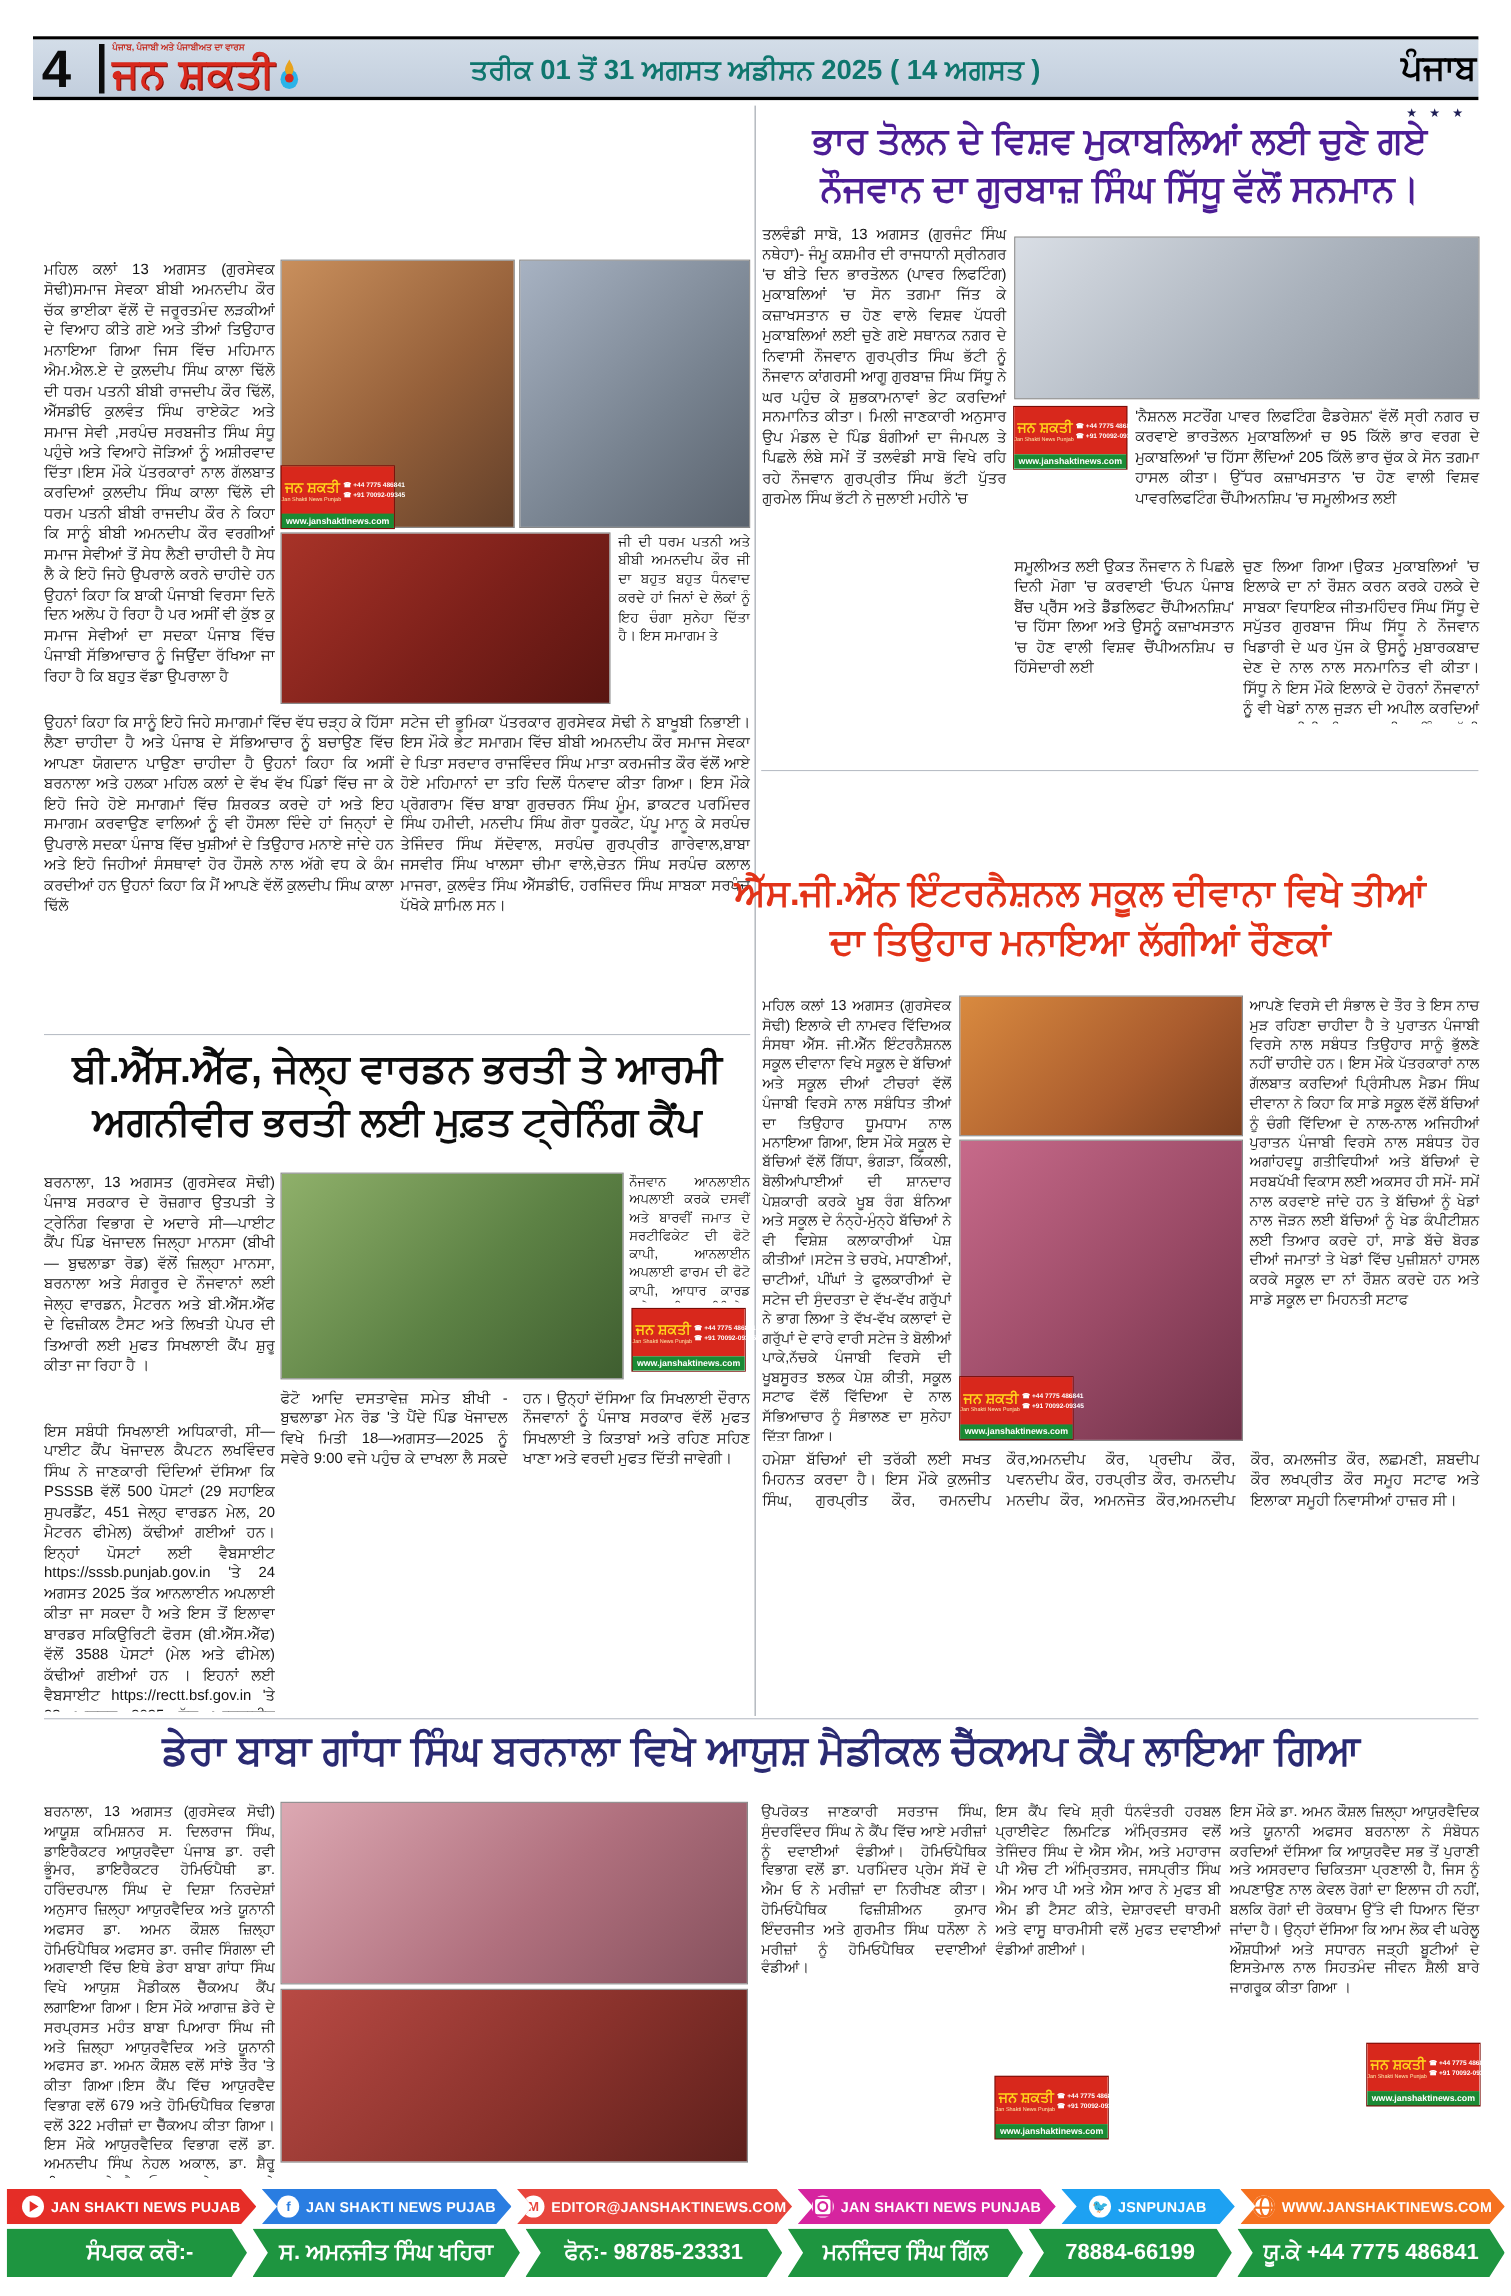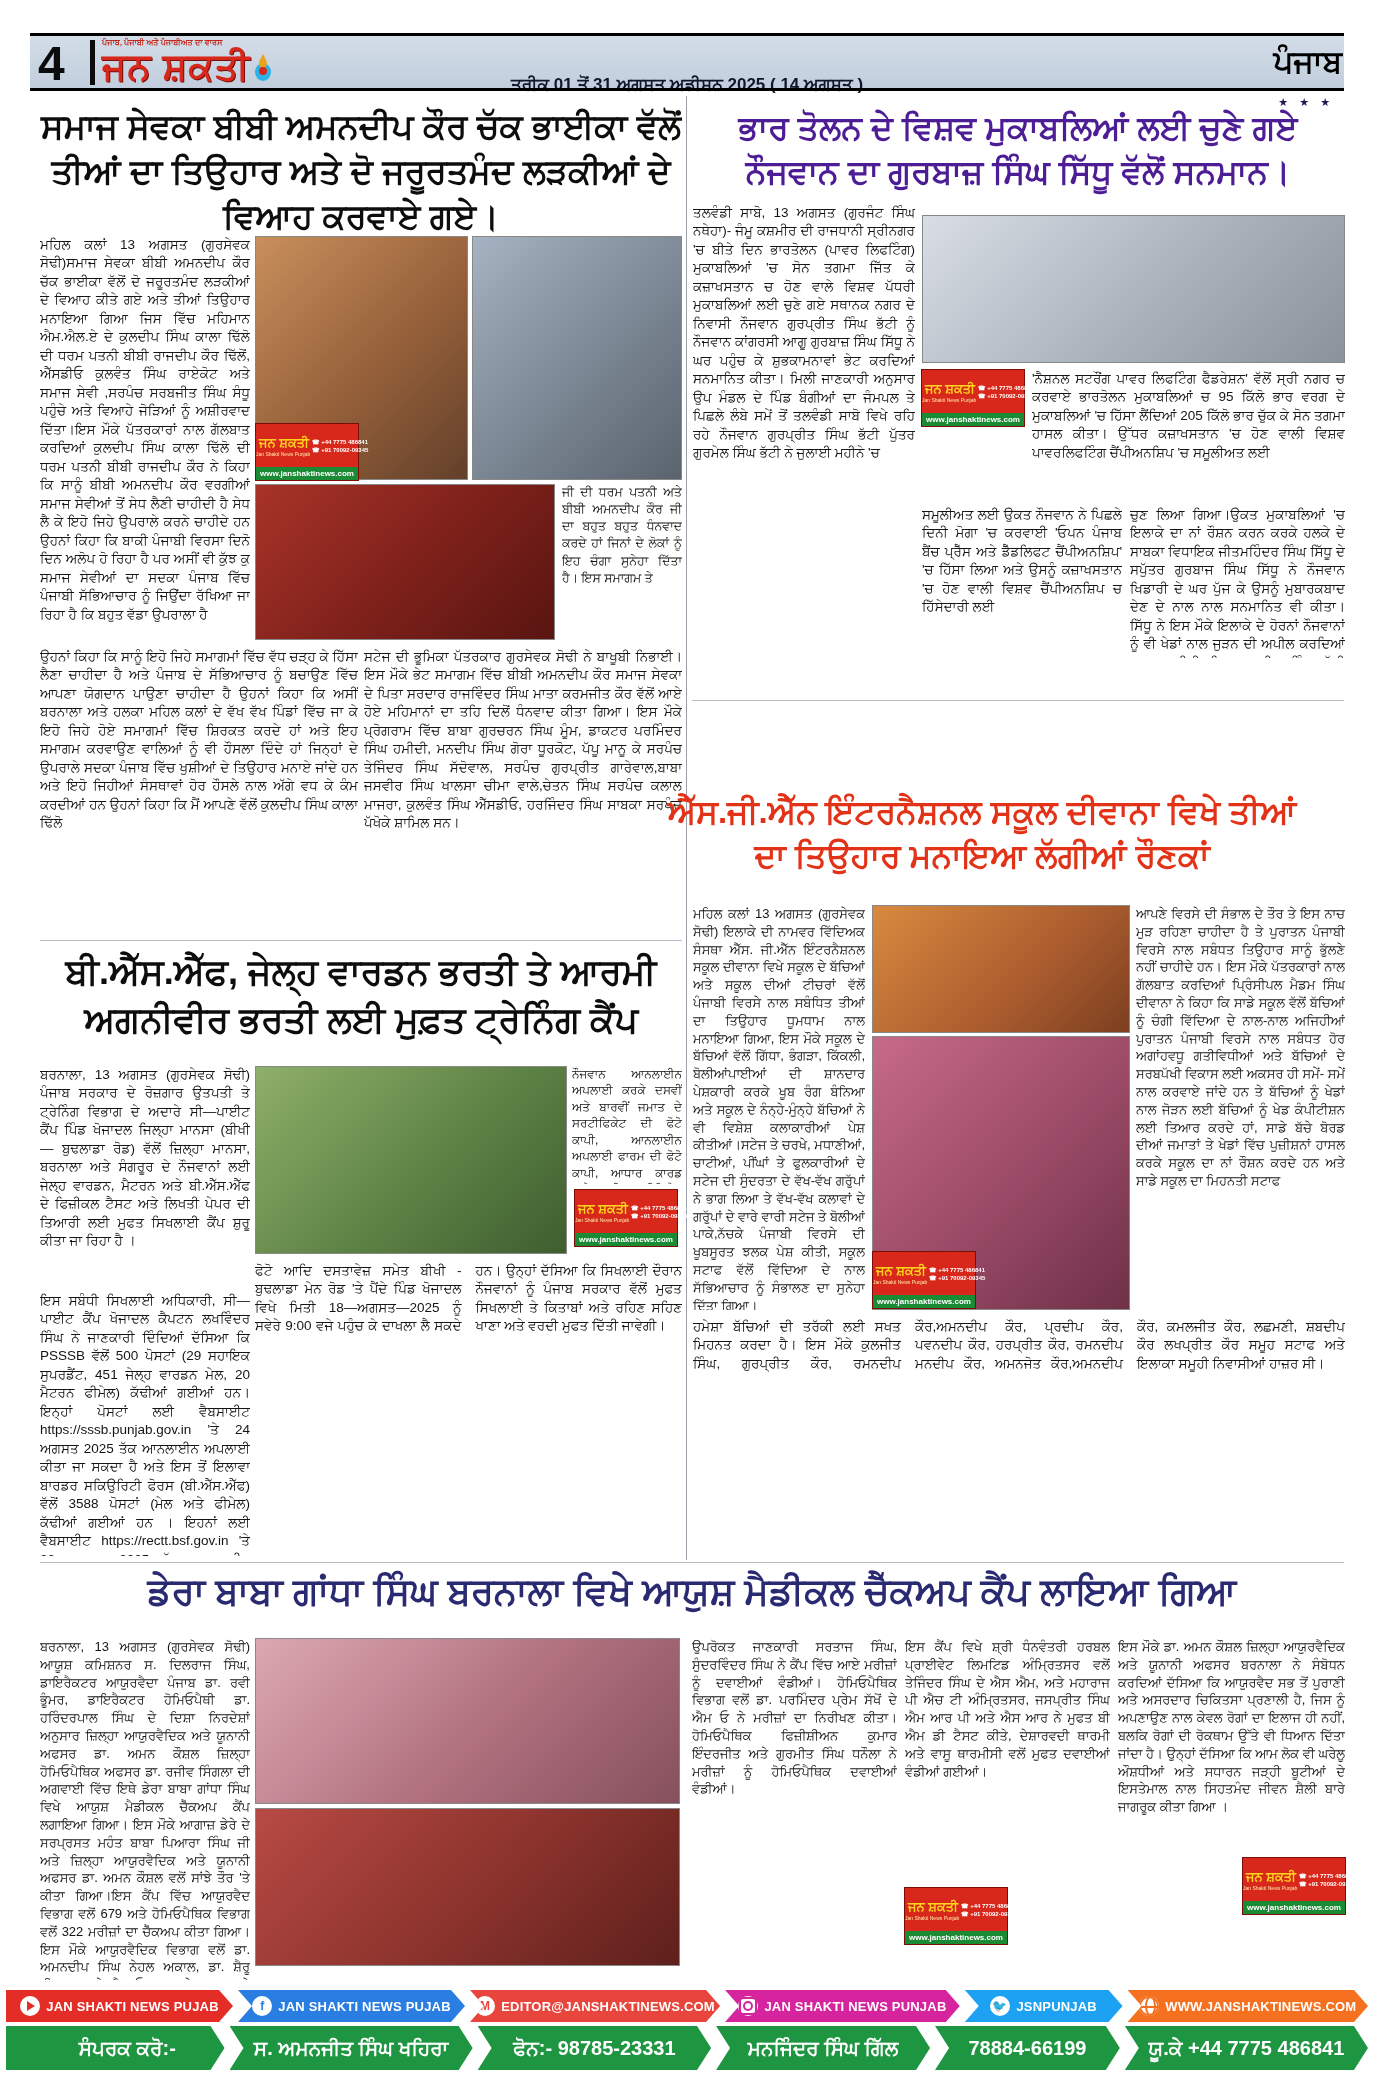--- a/index.html
+++ b/index.html
@@ -8,21 +8,21 @@
   .abs{position:absolute;}
   .rule{background:#000;}
   .vrule{background:#9aa0a8;width:1px;}
   .hline{background:#b9bec6;height:1px;}
   .hdr-band{background:linear-gradient(#d3dde8,#c2cedd);}
   .pgnum{font-size:48px;font-weight:800;color:#0c0c0c;line-height:1;}
   .pgbar{background:#0c0c0c;}
   .logo-title{color:#d8281c;font-weight:800;font-size:37px;line-height:1;letter-spacing:1px;
               text-shadow:1px 1px 0 #7a0d08;}
   .logo-tag{color:#c4281c;font-size:8px;font-weight:700;}
-  .date-line{font-size:17px;font-weight:800;color:#0f172a;margin-top:25px;}
+  .date-line{font-size:25px;font-weight:800;color:#0f766e;}
   .region{font-size:31px;font-weight:800;color:#000000;}
   .stars{color:#1d1d55;font-size:11px;letter-spacing:4px;}
   .hl{font-weight:800;text-align:center;line-height:1.32;}
   .hl-black{color:#0d0d0d;font-size:34px;}
   .hl-navy{color:#4c1d95;font-size:33px;}
   .hl-red{color:#e23318;font-size:33px;}
   .hl-banner{color:#2a2a72;font-size:37px;}
   .bt{font-size:13.5px;line-height:1.37;color:#141414;text-align:justify;overflow:hidden;
       font-weight:500;word-break:break-word;}
   .photo{border:1px solid #888;box-sizing:border-box;}
@@ -73,21 +73,20 @@
       </svg>
     </div>
   </div>
   <div class="abs date-line" style="left:0;top:50px;width:1374px;text-align:center;">ਤਰੀਕ 01 ਤੋਂ 31 ਅਗਸਤ ਅਡੀਸਨ 2025 ( 14 ਅਗਸਤ )</div>
   <div class="abs region" style="right:32px;top:44px;">ਪੰਜਾਬ</div>
   <div class="abs rule" style="left:30px;top:88px;width:1314px;height:3px;"></div>
   <div class="abs stars" style="right:40px;top:96px;">★ ★ ★</div>
 
   <div class="abs vrule" style="left:686px;top:96px;height:1464px;"></div>
 
-  <div class="abs hl hl-black" style="left:40px;top:104px;width:642px;">ਸਮਾਜ ਸੇਵਕਾ ਬੀਬੀ ਅਮਨਦੀਪ ਕੌਰ ਚੱਕ ਭਾਈਕਾ ਵੱਲੋਂ ਤੀਆਂ ਦਾ ਤਿਉਹਾਰ ਅਤੇ ਦੋ ਜਰੂਰਤਮੰਦ ਲੜਕੀਆਂ ਦੇ ਵਿਆਹ ਕਰਵਾਏ ਗਏ।</div>
   <div class="abs bt" style="left:40px;top:236px;width:210px;height:404px;">ਮਹਿਲ ਕਲਾਂ 13 ਅਗਸਤ (ਗੁਰਸੇਵਕ ਸੋਢੀ)ਸਮਾਜ ਸੇਵਕਾ ਬੀਬੀ ਅਮਨਦੀਪ ਕੌਰ ਚੱਕ ਭਾਈਕਾ ਵੱਲੋਂ ਦੋ ਜਰੂਰਤਮੰਦ ਲੜਕੀਆਂ ਦੇ ਵਿਆਹ ਕੀਤੇ ਗਏ ਅਤੇ ਤੀਆਂ ਤਿਉਹਾਰ ਮਨਾਇਆ ਗਿਆ ਜਿਸ ਵਿੱਚ ਮਹਿਮਾਨ ਐਮ.ਐਲ.ਏ ਦੇ ਕੁਲਦੀਪ ਸਿੰਘ ਕਾਲਾ ਢਿੱਲੋ ਦੀ ਧਰਮ ਪਤਨੀ ਬੀਬੀ ਰਾਜਦੀਪ ਕੌਰ ਢਿੱਲੋਂ, ਐੱਸਡੀਓ ਕੁਲਵੰਤ ਸਿੰਘ ਰਾਏਕੋਟ ਅਤੇ ਸਮਾਜ ਸੇਵੀ ,ਸਰਪੰਚ ਸਰਬਜੀਤ ਸਿੰਘ ਸੰਧੂ ਪਹੁੰਚੇ ਅਤੇ ਵਿਆਹੇ ਜੋੜਿਆਂ ਨੂੰ ਅਸ਼ੀਰਵਾਦ ਦਿੱਤਾ।ਇਸ ਮੌਕੇ ਪੱਤਰਕਾਰਾਂ ਨਾਲ ਗੱਲਬਾਤ ਕਰਦਿਆਂ ਕੁਲਦੀਪ ਸਿੰਘ ਕਾਲਾ ਢਿੱਲੋ ਦੀ ਧਰਮ ਪਤਨੀ ਬੀਬੀ ਰਾਜਦੀਪ ਕੌਰ ਨੇ ਕਿਹਾ ਕਿ ਸਾਨੂੰ ਬੀਬੀ ਅਮਨਦੀਪ ਕੌਰ ਵਰਗੀਆਂ ਸਮਾਜ ਸੇਵੀਆਂ ਤੋਂ ਸੇਧ ਲੈਣੀ ਚਾਹੀਦੀ ਹੈ ਸੇਧ ਲੈ ਕੇ ਇਹੋ ਜਿਹੇ ਉਪਰਾਲੇ ਕਰਨੇ ਚਾਹੀਦੇ ਹਨ ਉਹਨਾਂ ਕਿਹਾ ਕਿ ਬਾਕੀ ਪੰਜਾਬੀ ਵਿਰਸਾ ਦਿਨੋ ਦਿਨ ਅਲੋਪ ਹੋ ਰਿਹਾ ਹੈ ਪਰ ਅਸੀਂ ਵੀ ਕੁੱਝ ਕੁ ਸਮਾਜ ਸੇਵੀਆਂ ਦਾ ਸਦਕਾ ਪੰਜਾਬ ਵਿੱਚ ਪੰਜਾਬੀ ਸੱਭਿਆਚਾਰ ਨੂੰ ਜਿਉਂਦਾ ਰੱਖਿਆ ਜਾ ਰਿਹਾ ਹੈ ਕਿ ਬਹੁਤ ਵੱਡਾ ਉਪਰਾਲਾ ਹੈ</div>
 
   <div class="abs photo" style="left:255px;top:236px;width:213px;height:244px;background:linear-gradient(135deg,#c98f5c,#95603a 55%,#63402a);"></div>
   <div class="abs photo" style="left:472px;top:236px;width:210px;height:244px;background:linear-gradient(135deg,#a7b2c2,#77828f 60%,#5a636e);"></div>
   <div class="abs photo" style="left:255px;top:484px;width:300px;height:156px;background:linear-gradient(135deg,#a83328,#7c201a 55%,#591511);"></div>
   <div class="abs bt" style="left:562px;top:484px;width:120px;height:156px;font-size:12.5px;">ਜੀ ਦੀ ਧਰਮ ਪਤਨੀ ਅਤੇ ਬੀਬੀ ਅਮਨਦੀਪ ਕੌਰ ਜੀ ਦਾ ਬਹੁਤ ਬਹੁਤ ਧੰਨਵਾਦ ਕਰਦੇ ਹਾਂ ਜਿਨਾਂ ਦੇ ਲੋਕਾਂ ਨੂੰ ਇਹ ਚੰਗਾ ਸੁਨੇਹਾ ਦਿੱਤਾ ਹੈ। ਇਸ ਸਮਾਗਮ ਤੇ</div>
 
   <div class="abs wm" style="left:256px;top:424px;">
     <div class="wm-top">
         <div>

